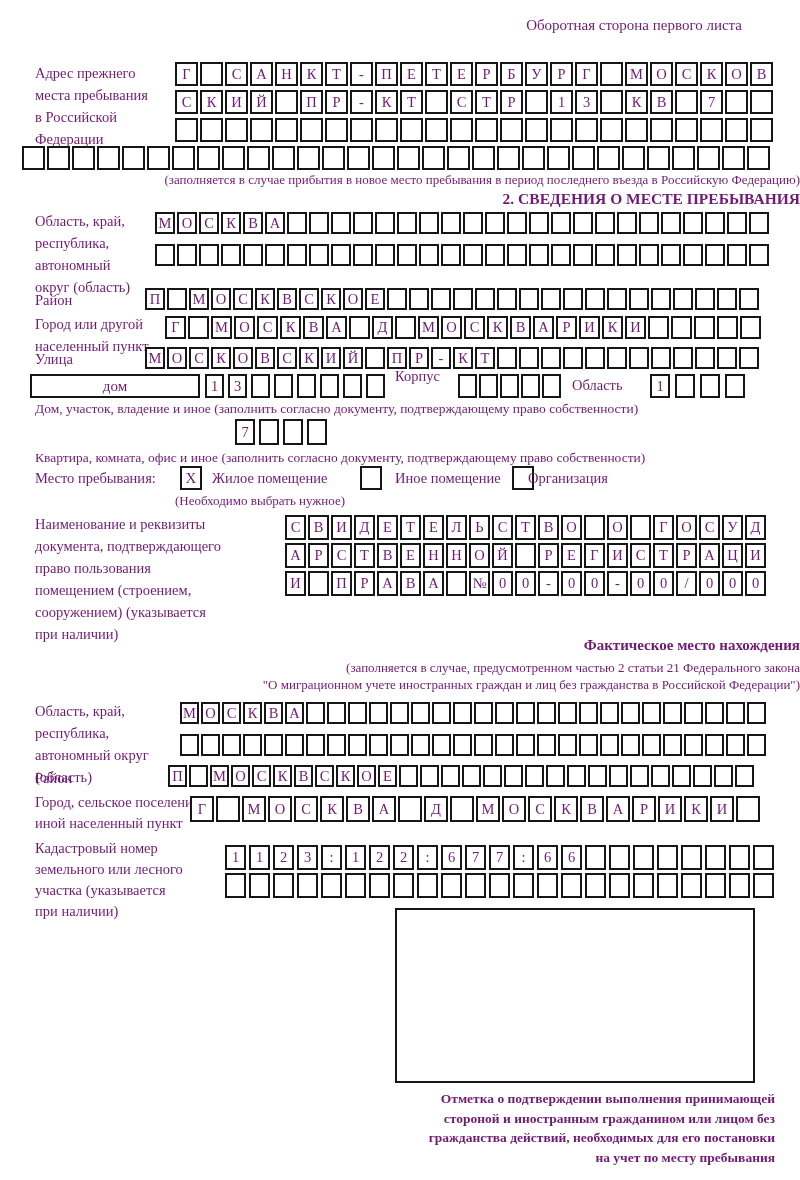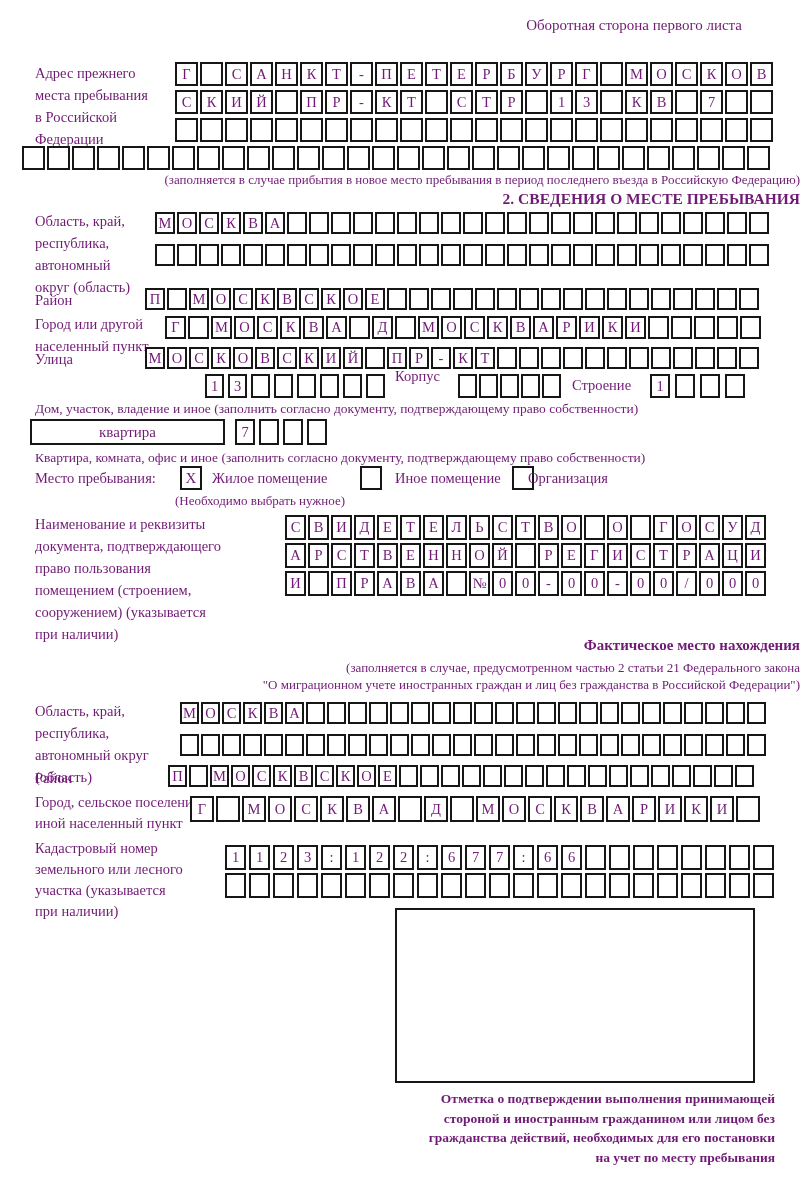--- a/index.html
+++ b/index.html
@@ -320,48 +320,48 @@
       <div class="cell"></div>
       <div class="cell"></div>
       <div class="cell"></div>
       <div class="cell"></div>
       <div class="cell"></div>
       <div class="cell"></div>
       <div class="cell"></div>
       <div class="cell"></div>
     </div>
 
+  <div class="abs widebox" style="left:30px; top:374px; width:170px; height:24px;">дом</div>
   <div class="abs boxrow sz-house" style="left:205px; top:374px;">
       <div class="cell">1</div>
       <div class="cell">3</div>
       <div class="cell"></div>
       <div class="cell"></div>
       <div class="cell"></div>
       <div class="cell"></div>
       <div class="cell"></div>
       <div class="cell"></div>
     </div>
   <div class="abs" style="left:395px; top:368px; font-size:14.5px;">Корпус</div>
   <div class="abs boxrow sz-korpus" style="left:458px; top:374px;">
       <div class="cell"></div>
       <div class="cell"></div>
       <div class="cell"></div>
       <div class="cell"></div>
       <div class="cell"></div>
     </div>
-  <div class="abs" style="left:572px; top:377px; font-size:14.5px;">Строение</div>
+  <div class="abs" style="left:572px; top:377px; font-size:14.5px;">Область</div>
   <div class="abs boxrow sz-stroenie" style="left:650px; top:374px;">
       <div class="cell">1</div>
       <div class="cell"></div>
       <div class="cell"></div>
       <div class="cell"></div>
     </div>
   <div class="abs" style="left:35px; top:401px; font-size:13.5px;">Дом, участок, владение и иное (заполнить согласно документу, подтверждающему право собственности)</div>
 
-  <div class="abs widebox" style="left:30px; top:419px; width:195px; height:26px;">квартира</div>
   <div class="abs boxrow sz-apt" style="left:235px; top:419px;">
       <div class="cell">7</div>
       <div class="cell"></div>
       <div class="cell"></div>
       <div class="cell"></div>
     </div>
   <div class="abs" style="left:35px; top:450px; font-size:13.5px;">Квартира, комната, офис и иное (заполнить согласно документу, подтверждающему право собственности)</div>
 
   <div class="abs" style="left:35px; top:470px; font-size:14.5px;">Место пребывания:</div>
   <div class="abs checkbox" style="left:180px; top:466px;">X</div>

